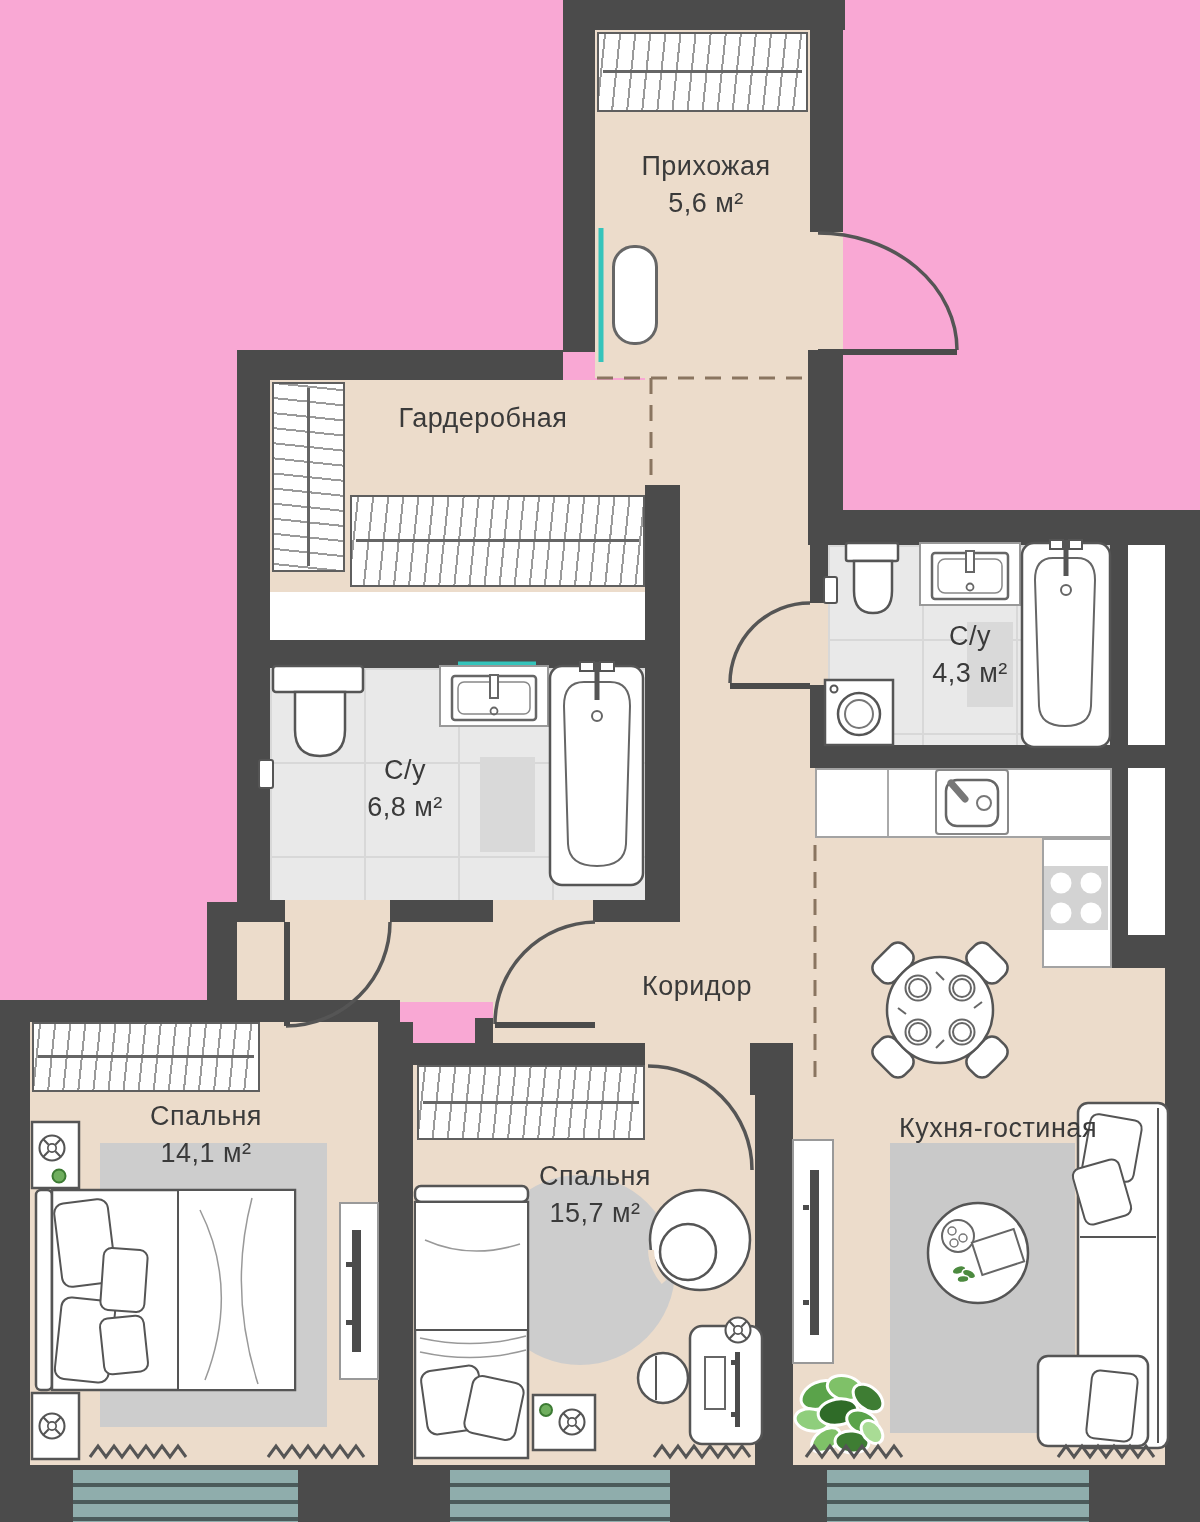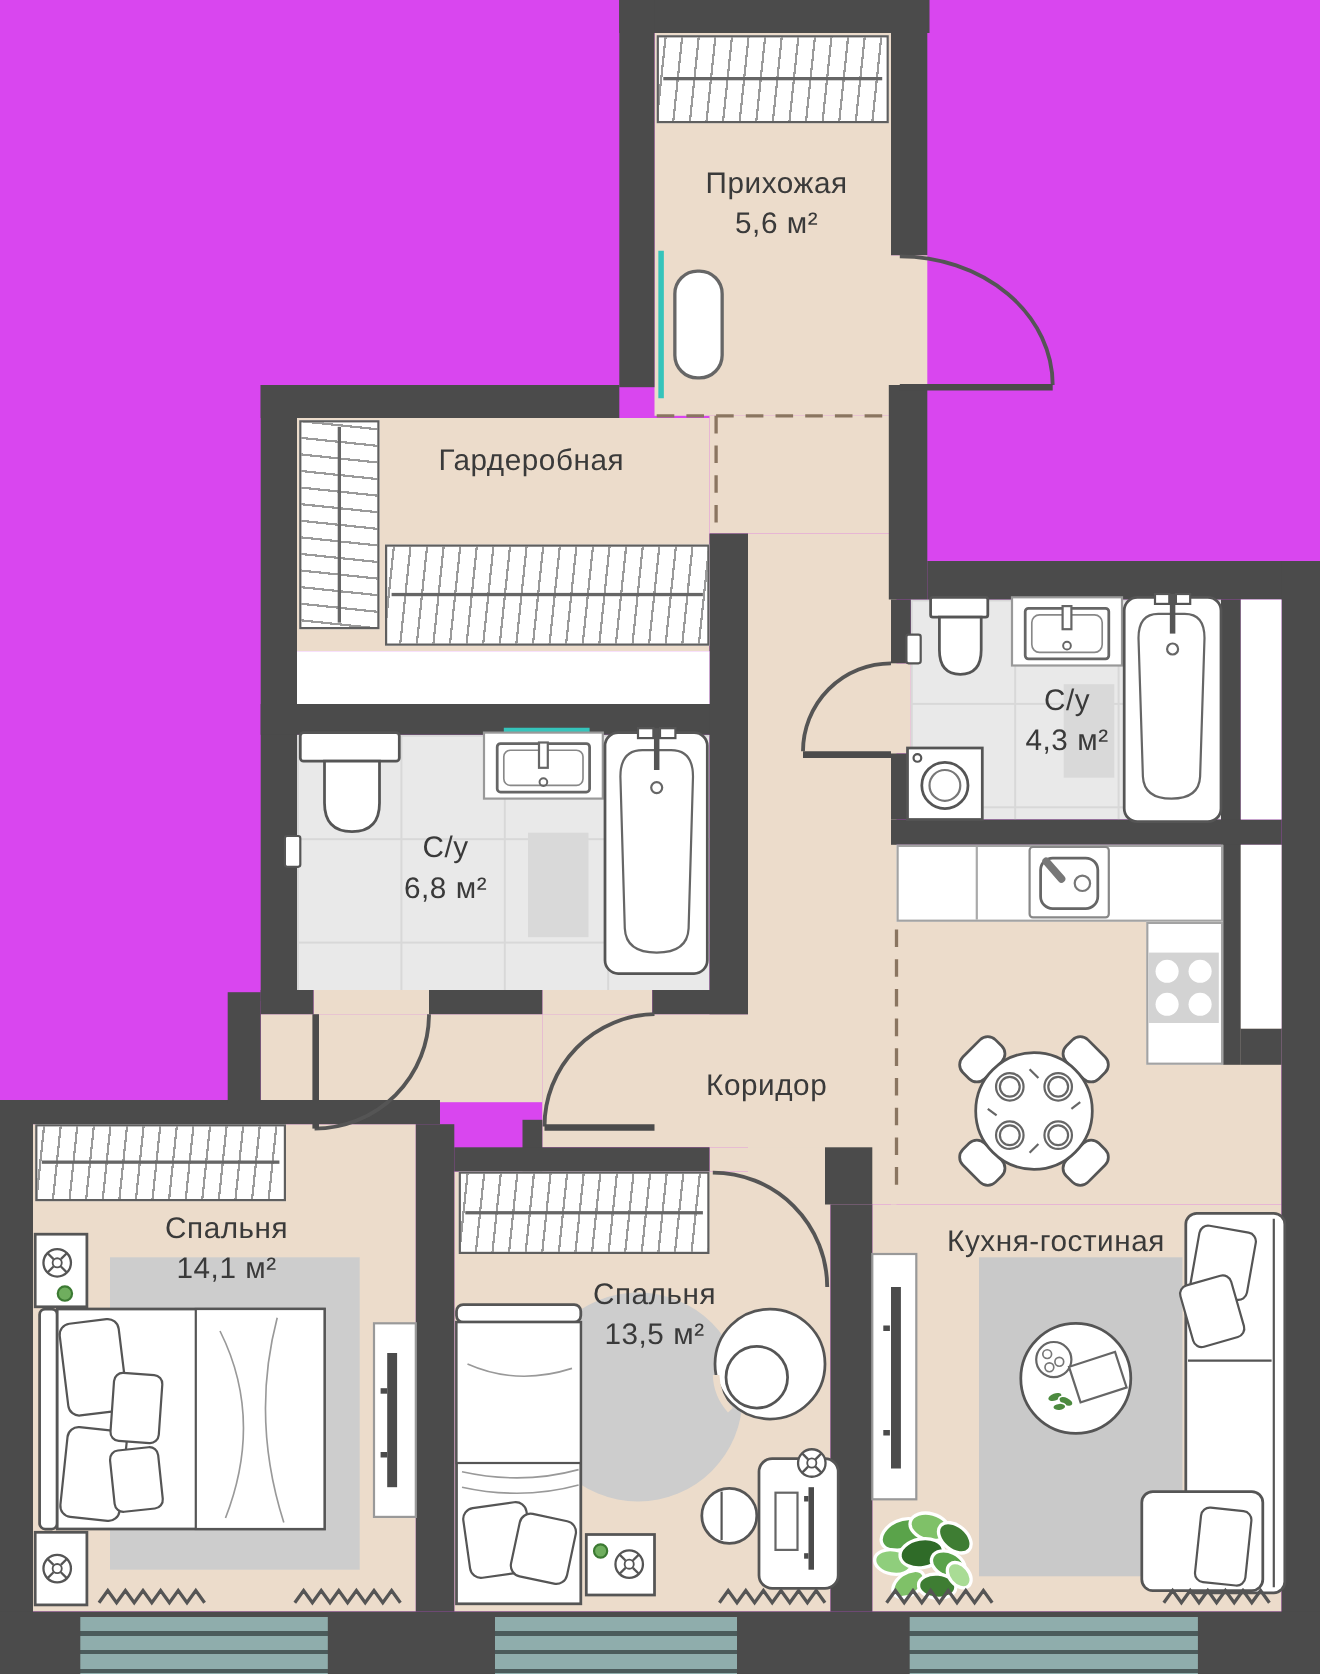--- a/index.html
+++ b/index.html
@@ -1,16 +1,16 @@
 <!DOCTYPE html>
 <html><head>
 <meta charset="utf-8">
 <style>
   html,body{margin:0;padding:0;background:#ffffff;}
-  #stage{position:relative;width:1200px;height:1522px;background:#d946ef;overflow:hidden;
+  #stage{position:relative;width:1200px;height:1522px;background:#f9a8d4;overflow:hidden;
          font-family:"Liberation Sans", sans-serif;}
   .abs{position:absolute;}
   .wall{position:absolute;background:#4b4b4b;}
   .floor{position:absolute;background:#ecdccb;}
   .tile{position:absolute;background-color:#e9e9e9;
         background-image:linear-gradient(#d8d8d8 2px,transparent 2px),
                          linear-gradient(90deg,#d8d8d8 2px,transparent 2px);
         background-size:94px 94px;}
   .white{position:absolute;background:#ffffff;}
   .rug{position:absolute;background:#cdcdcd;}
@@ -326,19 +326,19 @@
   </div>
   <div class="room-label" style="left:547px;top:968px;width:300px;">
     <div>Коридор</div>
   </div>
   <div class="room-label" style="left:56px;top:1098px;width:300px;">
     <div>Спальня</div>
     <div>14,1 м²</div>
   </div>
   <div class="room-label" style="left:445px;top:1158px;width:300px;">
     <div>Спальня</div>
-    <div>13,5 м²</div>
-  </div>
-  <div class="room-label" style="left:785px;top:1110px;width:350px;">
+    <div>15,7 м²</div>
+  </div>
+  <div class="room-label" style="left:823px;top:1110px;width:350px;">
     <div>Кухня-гостиная</div>
   </div>
 
 </div>
 
 </body></html>

